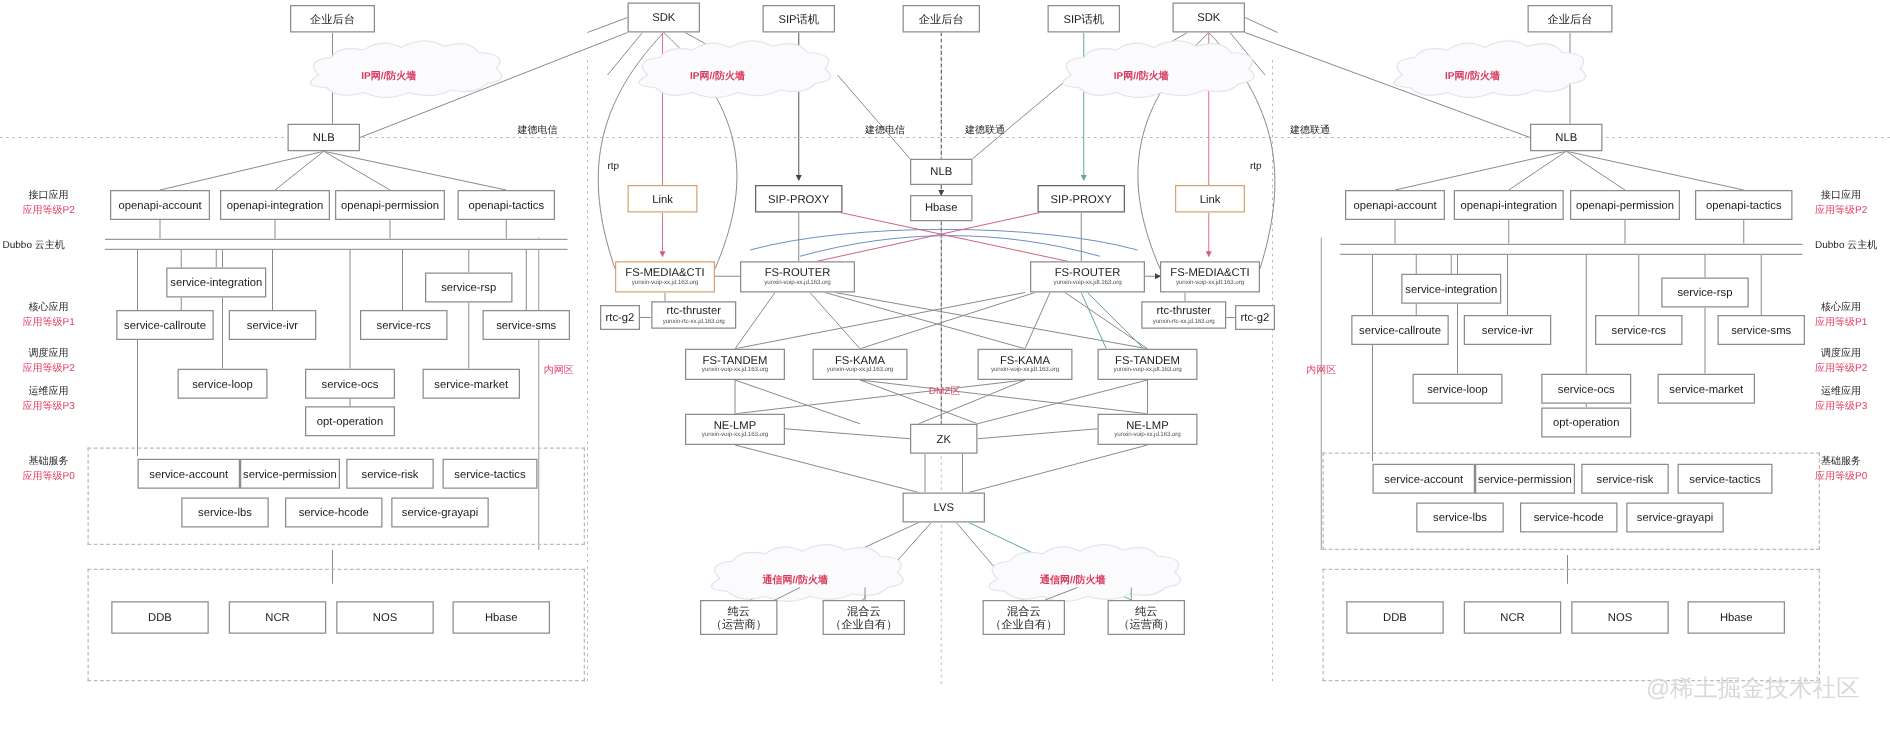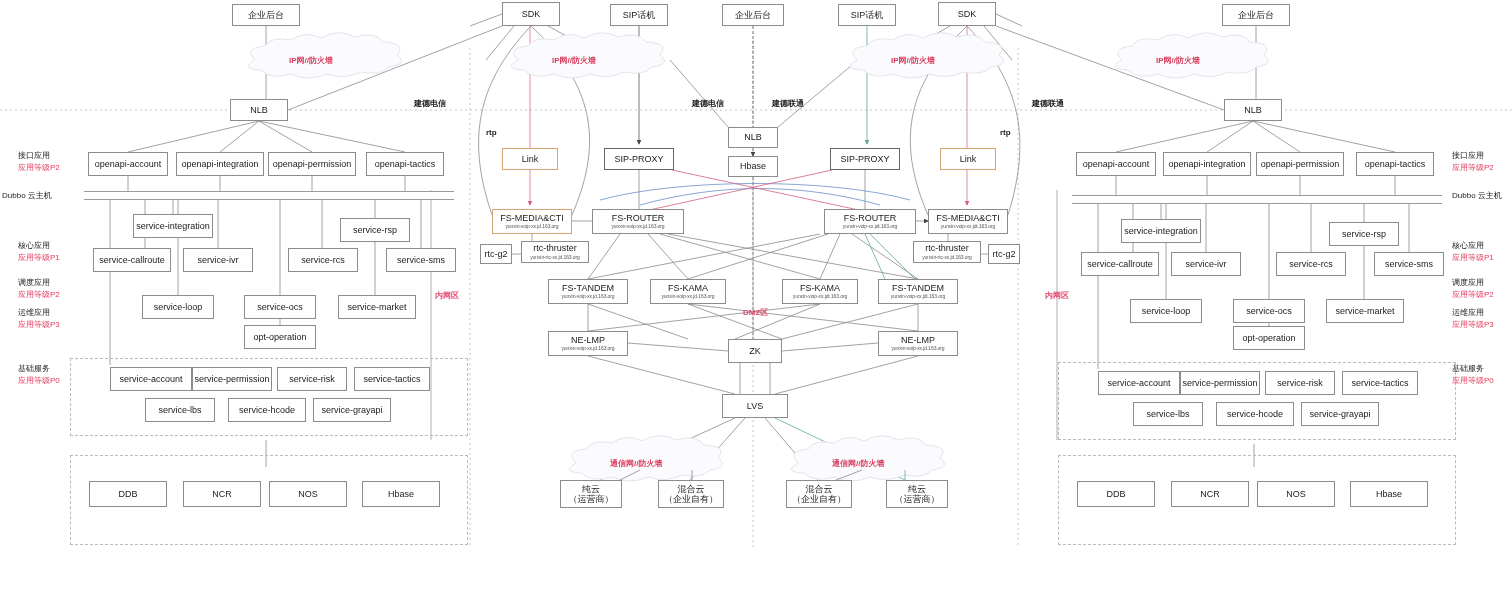--- a/index.html
+++ b/index.html
@@ -6,23 +6,23 @@
   body{font-family:"Liberation Sans","DejaVu Sans",sans-serif;}
   #stage{position:relative;width:1512px;height:578px;background:#fff;overflow:hidden;}
   #svg-layer{position:absolute;left:0;top:0;width:1512px;height:590px;}
   .node{position:absolute;box-sizing:border-box;border:1px solid #8c8c8c;background:#fff;
         display:flex;flex-direction:column;align-items:center;justify-content:center;
         font-size:9px;color:#222;text-align:center;line-height:1.15;z-index:5;}
   .node .t{font-size:9px;color:#1a1a1a;white-space:nowrap;}
   .node .sub{font-size:5px;color:#555;white-space:nowrap;margin-top:1px;letter-spacing:-0.1px;}
   .node.orange{border-color:#d8a373;}
   .node.dark{border-color:#666;}
-  .lbl{position:absolute;font-size:8px;color:#222;white-space:nowrap;z-index:6;font-weight:bold;}
+  .lbl{position:absolute;font-size:8px;color:#222;white-space:nowrap;z-index:6;}
   .lbl.zone{color:#e0476d;font-size:8px;}
-  .lbl2{position:absolute;font-size:8px;line-height:1.45;z-index:6;}
+  .lbl2{position:absolute;text-align:center;font-size:8px;line-height:1.45;z-index:6;}
   .lbl2 .l1{color:#222;}
   .lbl2 .l2{color:#e23b5e;}
   .cloudlabel{position:absolute;font-size:8px;color:#d93a5c;z-index:7;white-space:nowrap;font-weight:bold;}
   .panel{position:absolute;box-sizing:border-box;border:1px dashed #bbb;z-index:1;}
   .watermark{position:absolute;right:24px;bottom:14px;font-size:19px;color:#d9d9d9;z-index:9;white-space:nowrap;}
   .bus{position:absolute;height:7px;background:#fff;border-top:1px solid #9a9a9a;border-bottom:1px solid #9a9a9a;z-index:4;}
 </style>
 </head>
 <body>
 
@@ -537,13 +537,14 @@
       <div class="lbl2" style="left: 1452px; top: 307px;">
         <div class="l1">运维应用</div>
         <div class="l2">应用等级P3</div>
       </div>
       <div class="lbl2" style="left: 1452px; top: 363px;">
         <div class="l1">基础服务</div>
         <div class="l2">应用等级P0</div>
       </div>
     </div>
 
+  <div class="watermark">@稀土掘金技术社区</div>
 </div>
 
 </body></html>

